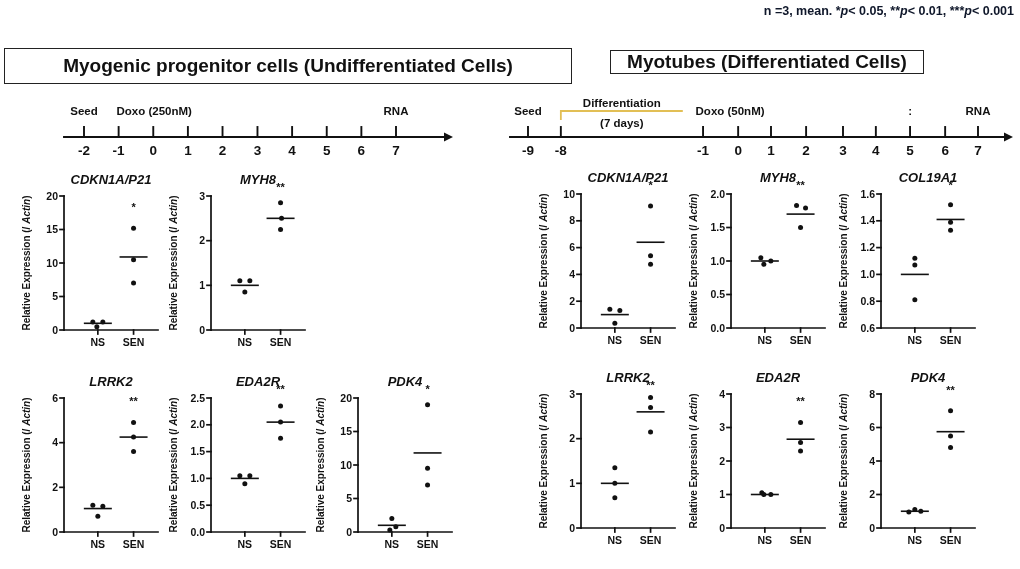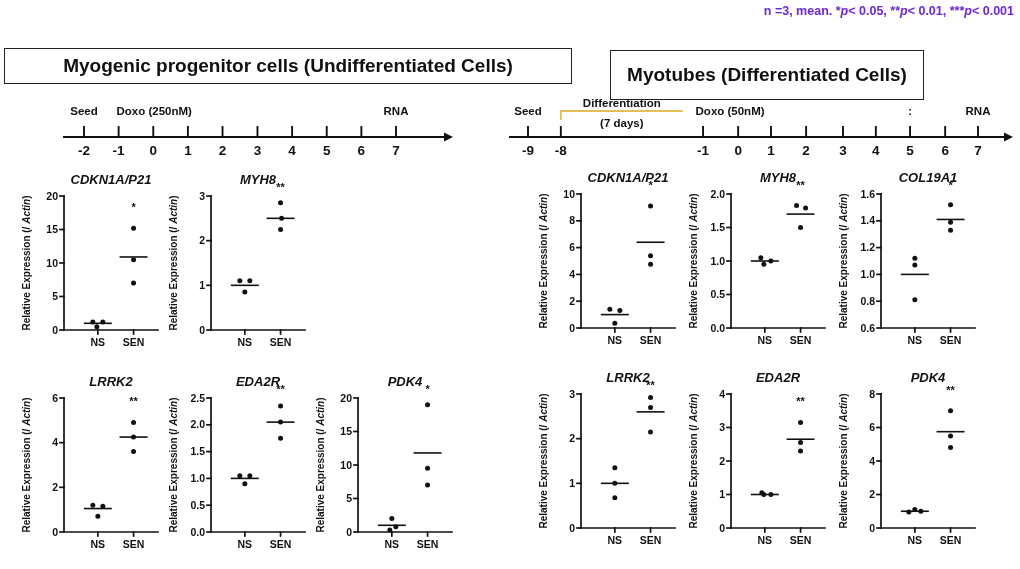--- a/index.html
+++ b/index.html
@@ -1,22 +1,22 @@
 <!DOCTYPE html>
 <html><head>
 <meta charset="utf-8">
 <style>
   *{margin:0;padding:0;box-sizing:border-box}
   html,body{background:#fff}
   body{font-family:"Liberation Sans",sans-serif;color:#111}
   #figure{position:relative;width:1020px;height:569px;background:#fff;overflow:hidden}
-  .note{position:absolute;top:3px;right:6px;text-align:right;font-size:12.5px;font-weight:bold;line-height:1.4;color:#6d28d9}
+  .note{position:absolute;top:3px;right:6px;text-align:right;font-size:12.5px;font-weight:bold;line-height:1.4;color:#0f172a}
   .panel-title-box{position:absolute;border:1.5px solid #222;display:flex;align-items:center;justify-content:center;font-size:19px;font-weight:bold;background:#fff;color:#111;white-space:nowrap}
   #boxA{left:4px;top:48px;width:568px;height:36px}
-  #boxB{left:610px;top:50px;width:314px;height:50px}
+  #boxB{left:610px;top:50px;width:314px;height:24px}
   svg.plot,svg.tl{position:absolute;overflow:visible}
   svg text{fill:#111}
   .ptitle{font-size:13px;font-weight:bold;font-style:italic;text-anchor:middle}
   .ytick{font-size:10.5px;font-weight:bold;text-anchor:end}
   .xtick{font-size:10.5px;font-weight:bold;text-anchor:middle}
   .ylab{font-size:10px;font-weight:bold;text-anchor:middle}
   .sig{font-size:11px;font-weight:bold;text-anchor:middle}
   .ax{stroke:#111;stroke-width:1.7;stroke-linecap:square}
   .meanline{stroke:#111;stroke-width:1.6}
   .tlax{stroke:#111;stroke-width:1.9;stroke-linecap:square}

